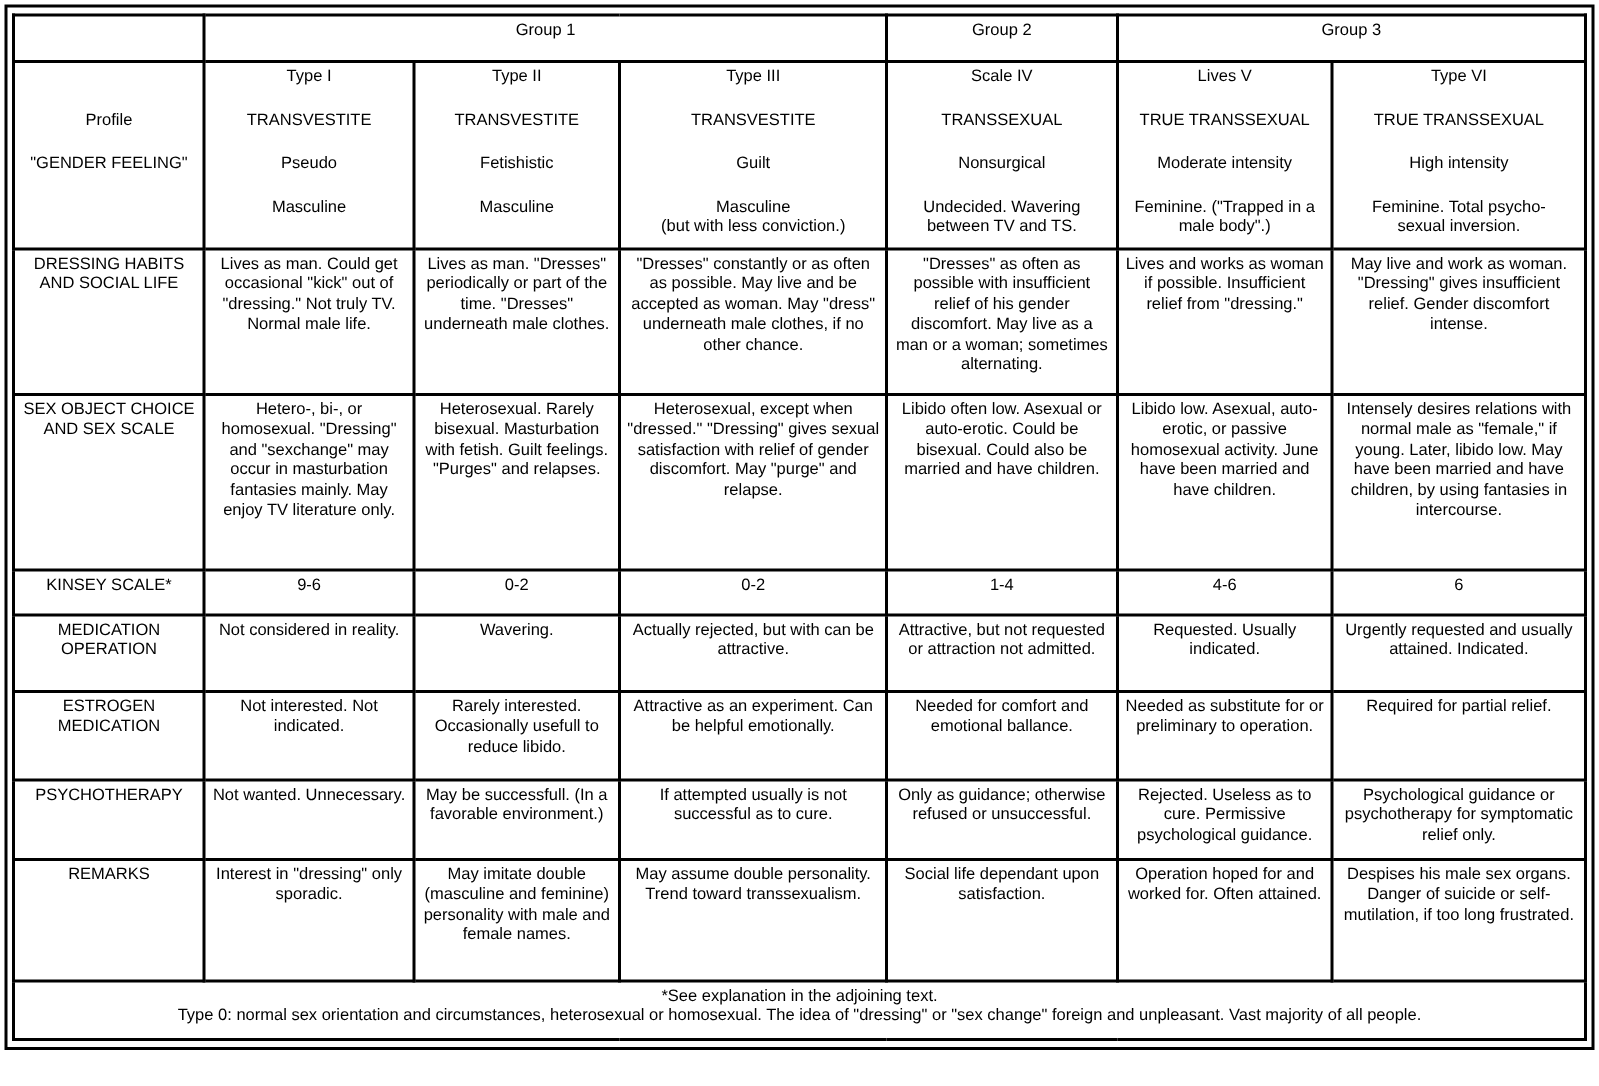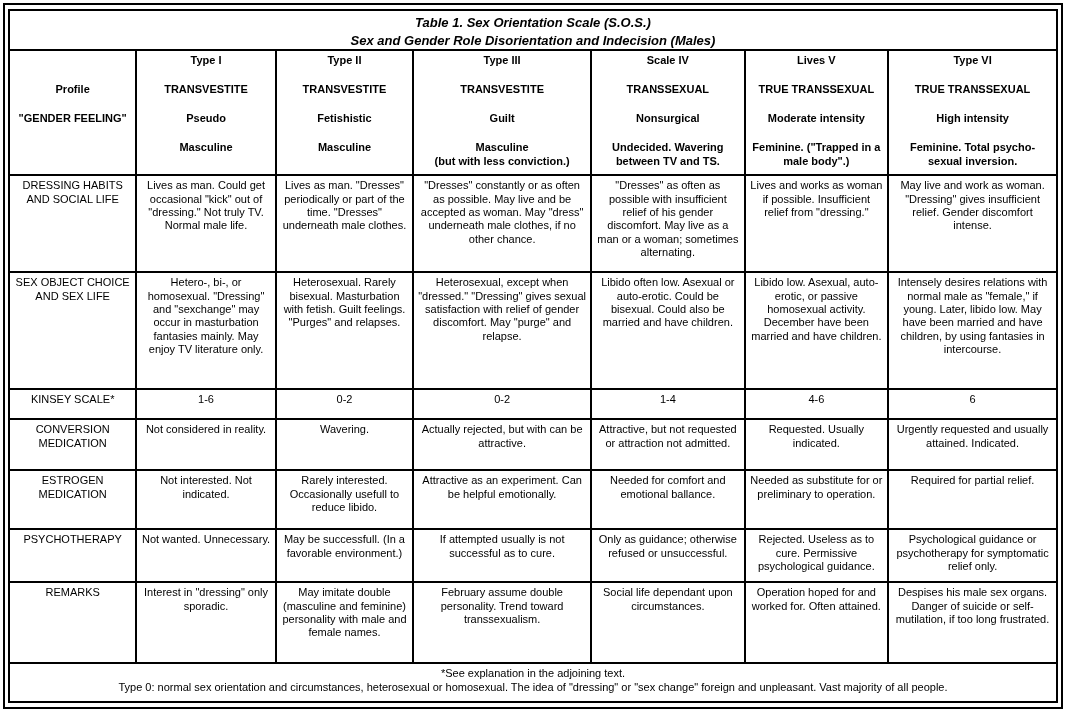--- a/index.html
+++ b/index.html
@@ -53,21 +53,20 @@
   .row-groups td {
     height: 26px;
     vertical-align: middle;
     padding: 2px;
   }
   .row-typehdr td { height: 120px; padding-top: 4px; }
   .th-stack {
     display: flex;
     flex-direction: column;
     height: 116px;
-    font-weight: bold;
   }
   .th-line {
     flex: 1 1 25%;
     white-space: pre-line;
   }
   .row-dressing td  { height: 92px; }
   .row-sexobject td { height: 112px; }
   .row-kinsey td {
     height: 25px;
     border-top: 4px double #000;
@@ -98,27 +97,27 @@
     <colgroup>
       <col class="c0">
         <col class="c1">
         <col class="c2">
         <col class="c3">
         <col class="c4">
         <col class="c5">
         <col class="c6">
     </colgroup>
     <tbody>
-      <tr class="row-title">
-        <td colspan="7">
-          <div class="t1">Table 1. Sex Orientation Scale (S.O.S.)</div>
-          <div class="t1">Sex and Gender Role Disorientation and Indecision (Males)</div>
-        </td>
-      </tr>
-
+
+      <tr class="row-groups">
+        <td class="lbl"></td>
+        <td colspan="3">Group 1</td>
+        <td>Group 2</td>
+        <td colspan="2">Group 3</td>
+      </tr>
 
       <tr class="row-typehdr">
         <td class="lbl">
           <div class="th-stack">
             <div class="th-line"></div>
             <div class="th-line">Profile</div>
             <div class="th-line">"GENDER FEELING"</div>
             <div class="th-line"></div>
           </div>
         </td>
@@ -178,41 +177,41 @@
         <td class="lbl">DRESSING HABITS AND SOCIAL LIFE</td>
         <td>Lives as man. Could get occasional "kick" out of "dressing." Not truly TV. Normal male life.</td>
         <td>Lives as man. "Dresses" periodically or part of the time. "Dresses" underneath male clothes.</td>
         <td class="dbl-left">"Dresses" constantly or as often as possible. May live and be accepted as woman. May "dress" underneath male clothes, if no other chance.</td>
         <td>"Dresses" as often as possible with insufficient relief of his gender discomfort. May live as a man or a woman; sometimes alternating.</td>
         <td>Lives and works as woman if possible. Insufficient relief from "dressing."</td>
         <td>May live and work as woman. "Dressing" gives insufficient relief. Gender discomfort intense.</td>
       </tr>
 
       <tr class="row-sexobject">
-        <td class="lbl">SEX OBJECT CHOICE AND SEX LIFE</td>
+        <td class="lbl">SEX OBJECT CHOICE AND SEX SCALE</td>
         <td>Hetero-, bi-, or homosexual. "Dressing" and "sexchange" may occur in masturbation fantasies mainly. May enjoy TV literature only.</td>
         <td>Heterosexual. Rarely bisexual. Masturbation with fetish. Guilt feelings. "Purges" and relapses.</td>
         <td class="dbl-left">Heterosexual, except when "dressed." "Dressing" gives sexual satisfaction with relief of gender discomfort. May "purge" and relapse.</td>
         <td>Libido often low. Asexual or auto-erotic. Could be bisexual. Could also be married and have children.</td>
-        <td>Libido low. Asexual, auto-erotic, or passive homosexual activity. December have been married and have children.</td>
+        <td>Libido low. Asexual, auto-erotic, or passive homosexual activity. June have been married and have children.</td>
         <td>Intensely desires relations with normal male as "female," if young. Later, libido low. May have been married and have children, by using fantasies in intercourse.</td>
       </tr>
 
       <tr class="row-kinsey">
         <td class="lbl">KINSEY SCALE*</td>
-        <td>1-6</td>
+        <td>9-6</td>
         <td>0-2</td>
         <td class="dbl-left">0-2</td>
         <td>1-4</td>
         <td>4-6</td>
         <td>6</td>
       </tr>
 
       <tr class="row-conversion">
-        <td class="lbl">CONVERSION MEDICATION</td>
+        <td class="lbl">MEDICATION OPERATION</td>
         <td>Not considered in reality.</td>
         <td>Wavering.</td>
         <td class="dbl-left">Actually rejected, but with can be attractive.</td>
         <td>Attractive, but not requested or attraction not admitted.</td>
         <td>Requested. Usually indicated.</td>
         <td>Urgently requested and usually attained. Indicated.</td>
       </tr>
 
       <tr class="row-estrogen">
         <td class="lbl">ESTROGEN MEDICATION</td>
@@ -231,22 +230,22 @@
         <td class="dbl-left">If attempted usually is not successful as to cure.</td>
         <td>Only as guidance; otherwise refused or unsuccessful.</td>
         <td>Rejected. Useless as to cure. Permissive psychological guidance.</td>
         <td>Psychological guidance or psychotherapy for symptomatic relief only.</td>
       </tr>
 
       <tr class="row-remarks">
         <td class="lbl">REMARKS</td>
         <td>Interest in "dressing" only sporadic.</td>
         <td>May imitate double (masculine and feminine) personality with male and female names.</td>
-        <td class="dbl-left">February assume double personality. Trend toward transsexualism.</td>
-        <td>Social life dependant upon circumstances.</td>
+        <td class="dbl-left">May assume double personality. Trend toward transsexualism.</td>
+        <td>Social life dependant upon satisfaction.</td>
         <td>Operation hoped for and worked for. Often attained.</td>
         <td>Despises his male sex organs. Danger of suicide or self-mutilation, if too long frustrated.</td>
       </tr>
 
       <tr class="row-foot">
         <td colspan="7">
           <div>*See explanation in the adjoining text.</div>
           <div>Type 0: normal sex orientation and circumstances, heterosexual or homosexual. The idea of "dressing" or "sex change" foreign and unpleasant. Vast majority of all people.</div>
         </td>
       </tr>

